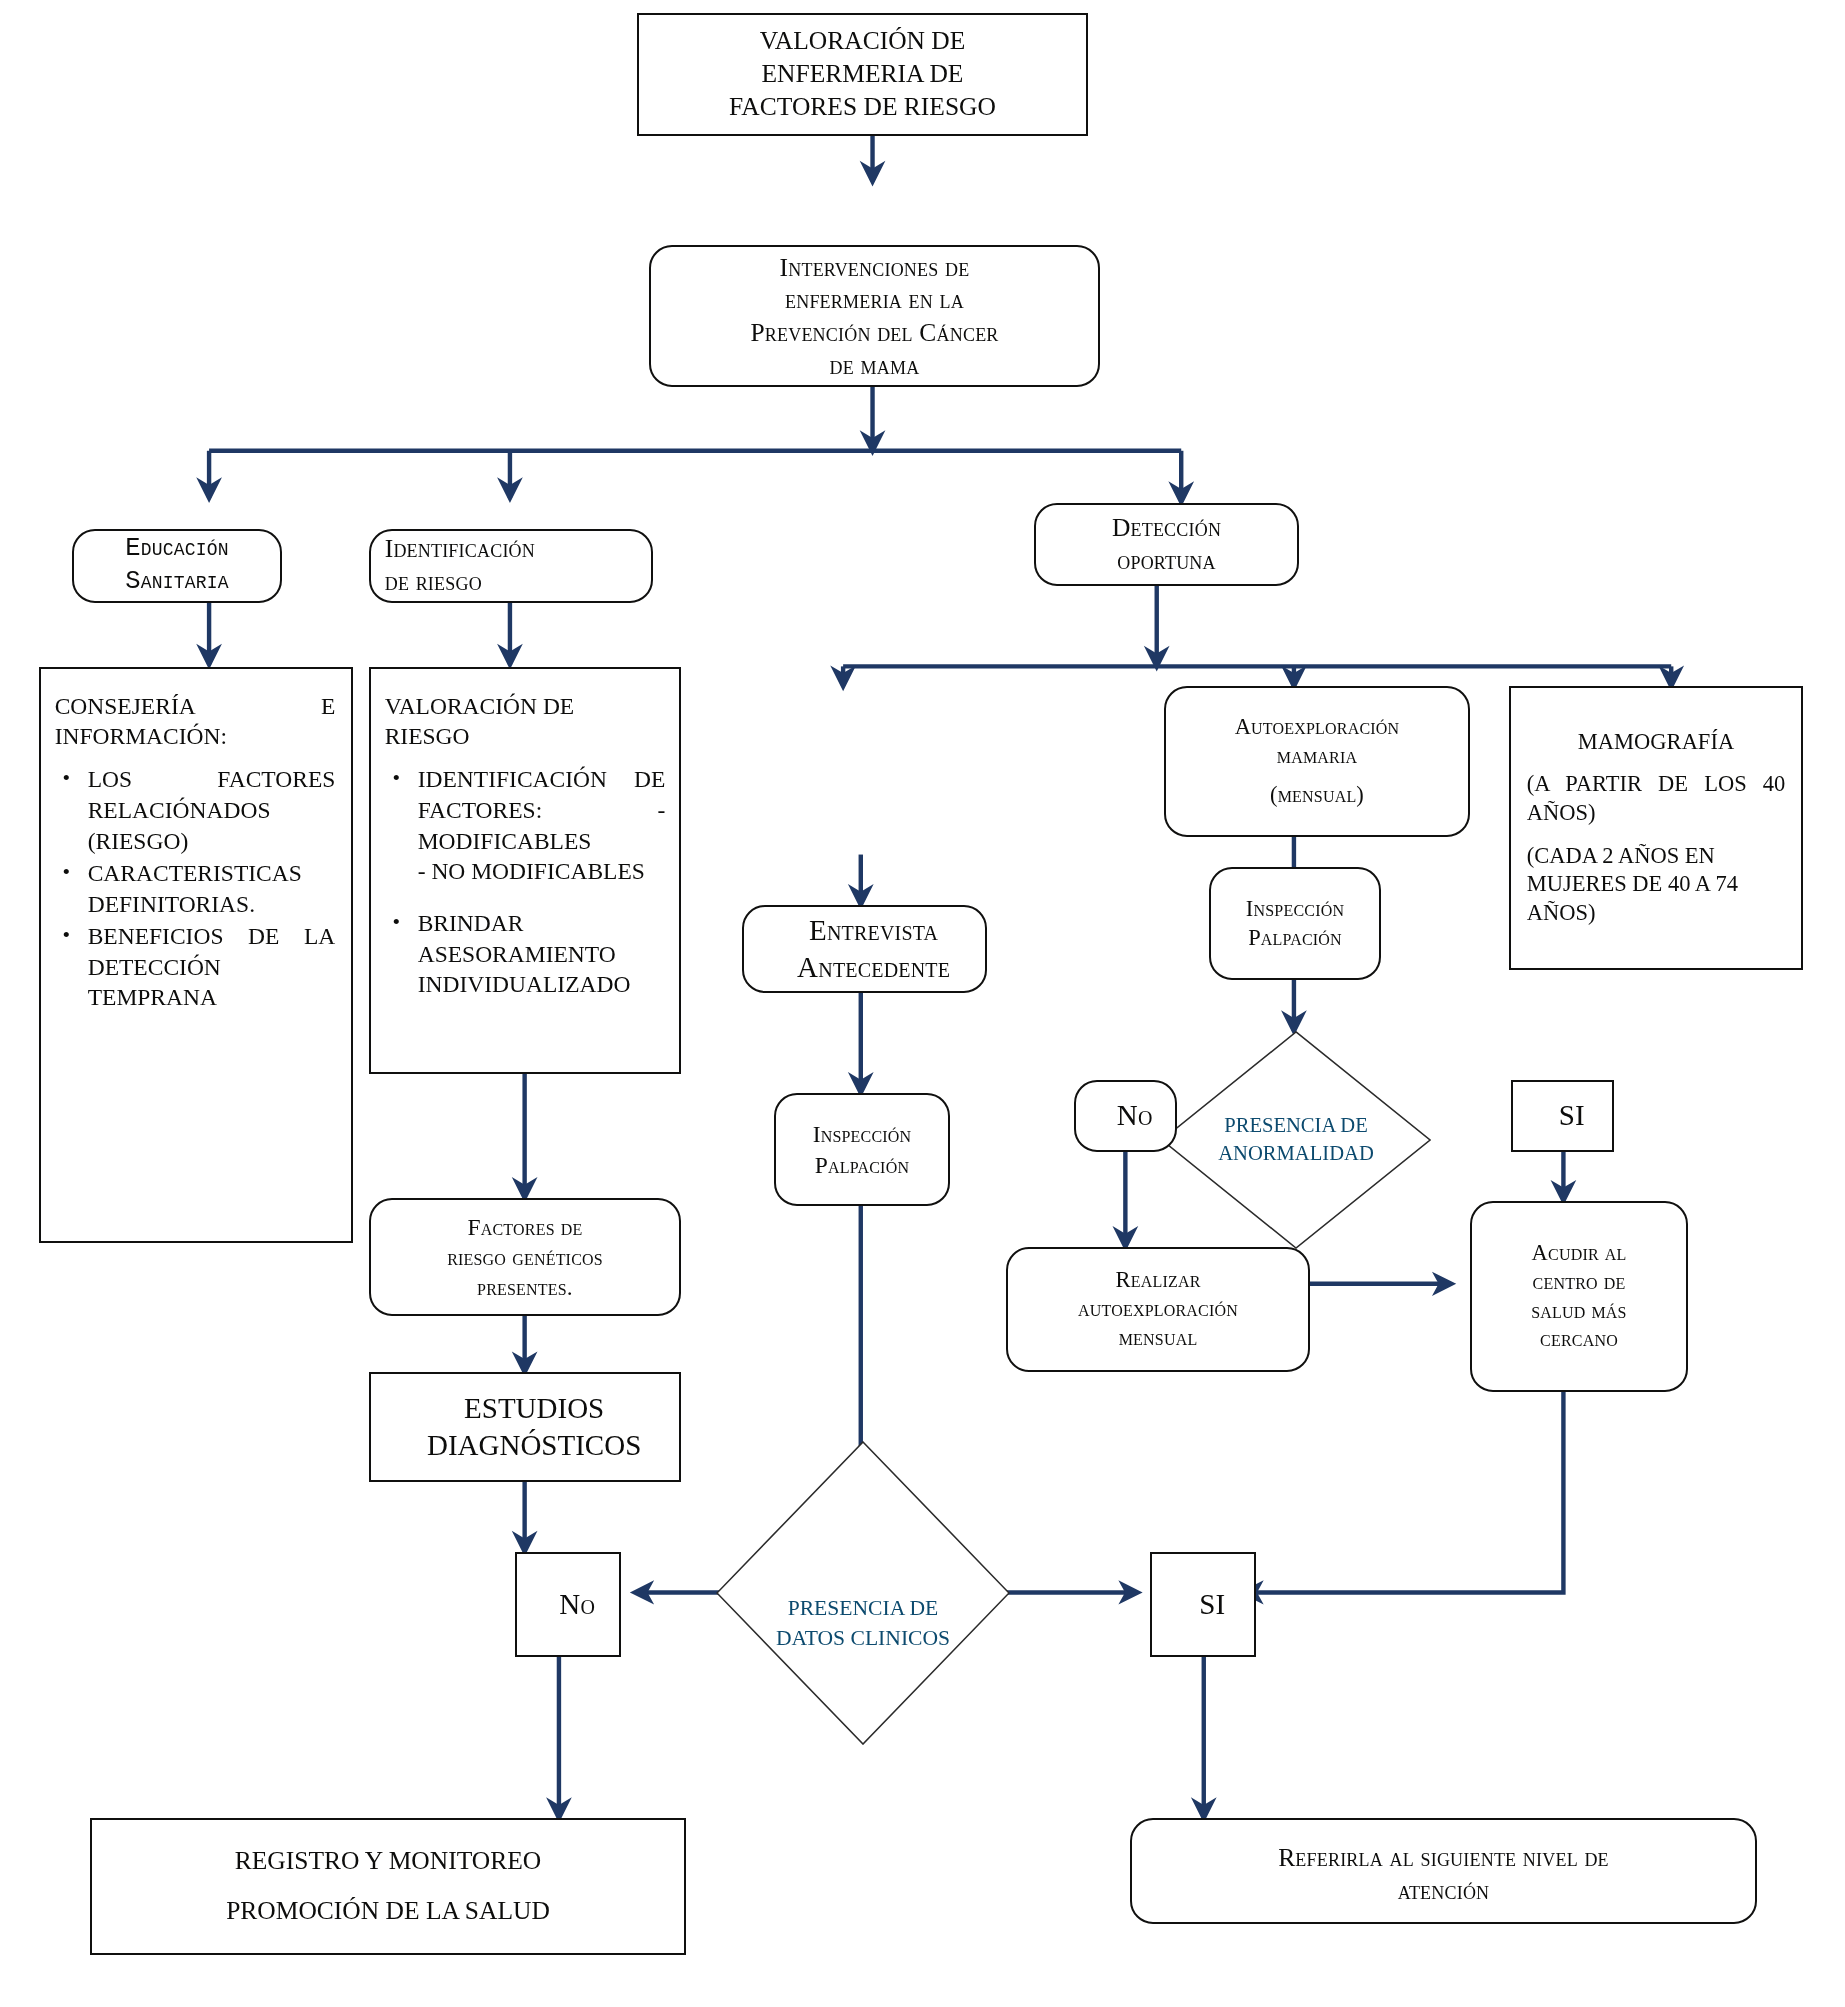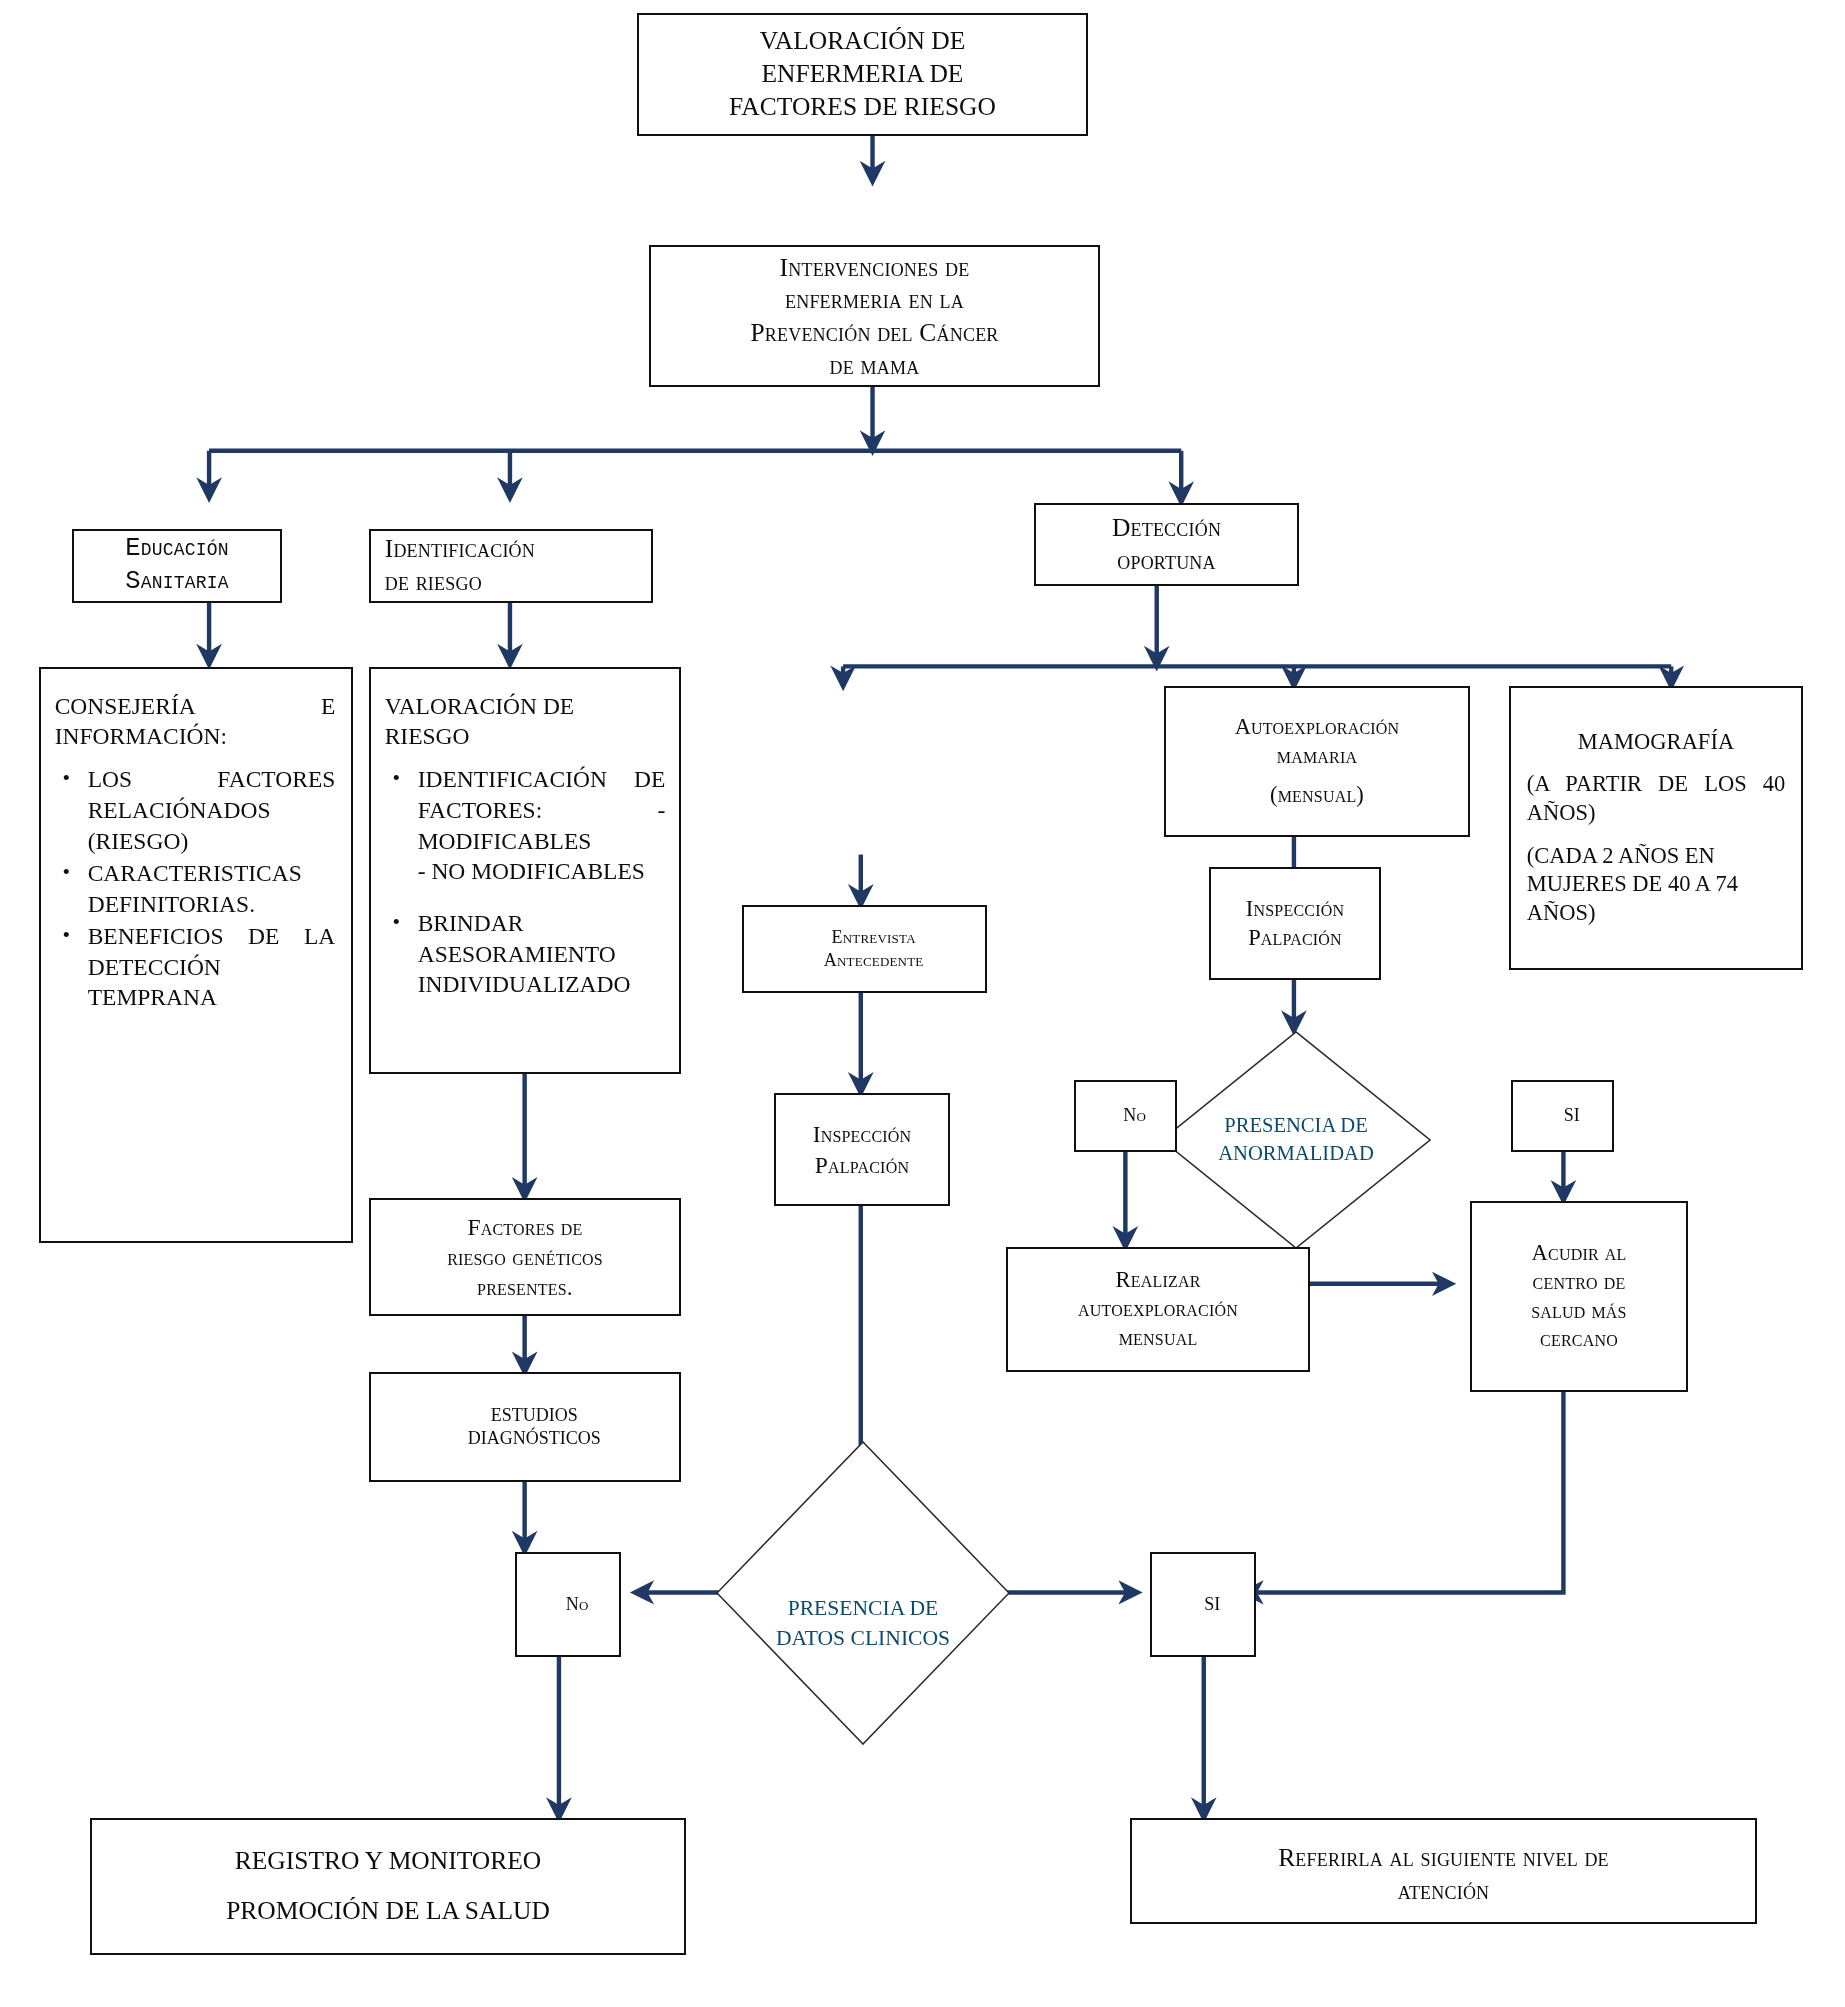--- a/index.html
+++ b/index.html
@@ -37,23 +37,24 @@
   .node .line {
     display: block;
     text-align: center;
     line-height: 1.28;
     white-space: pre-wrap;
   }
   .ctr { justify-content: center; }
   .smallcaps {
     font-variant: small-caps;
     letter-spacing: 0.2px;
+    border-radius: 23px;
   }
   .t26 { font-size: 25.5px; }
-  .t25 { font-size: 18px; padding-left: 32px; }
+  .t25 { font-size: 29px; padding-left: 32px; }
   .t24 { font-size: 23.5px; }
   .t23 { font-size: 22.5px; }
   .t22 { font-size: 21.6px; }
   .t21 { font-size: 20.6px; }
   .left .line { text-align: left; }
   .bullets {
     list-style: none;
     margin: 0;
     padding: 0;
   }

